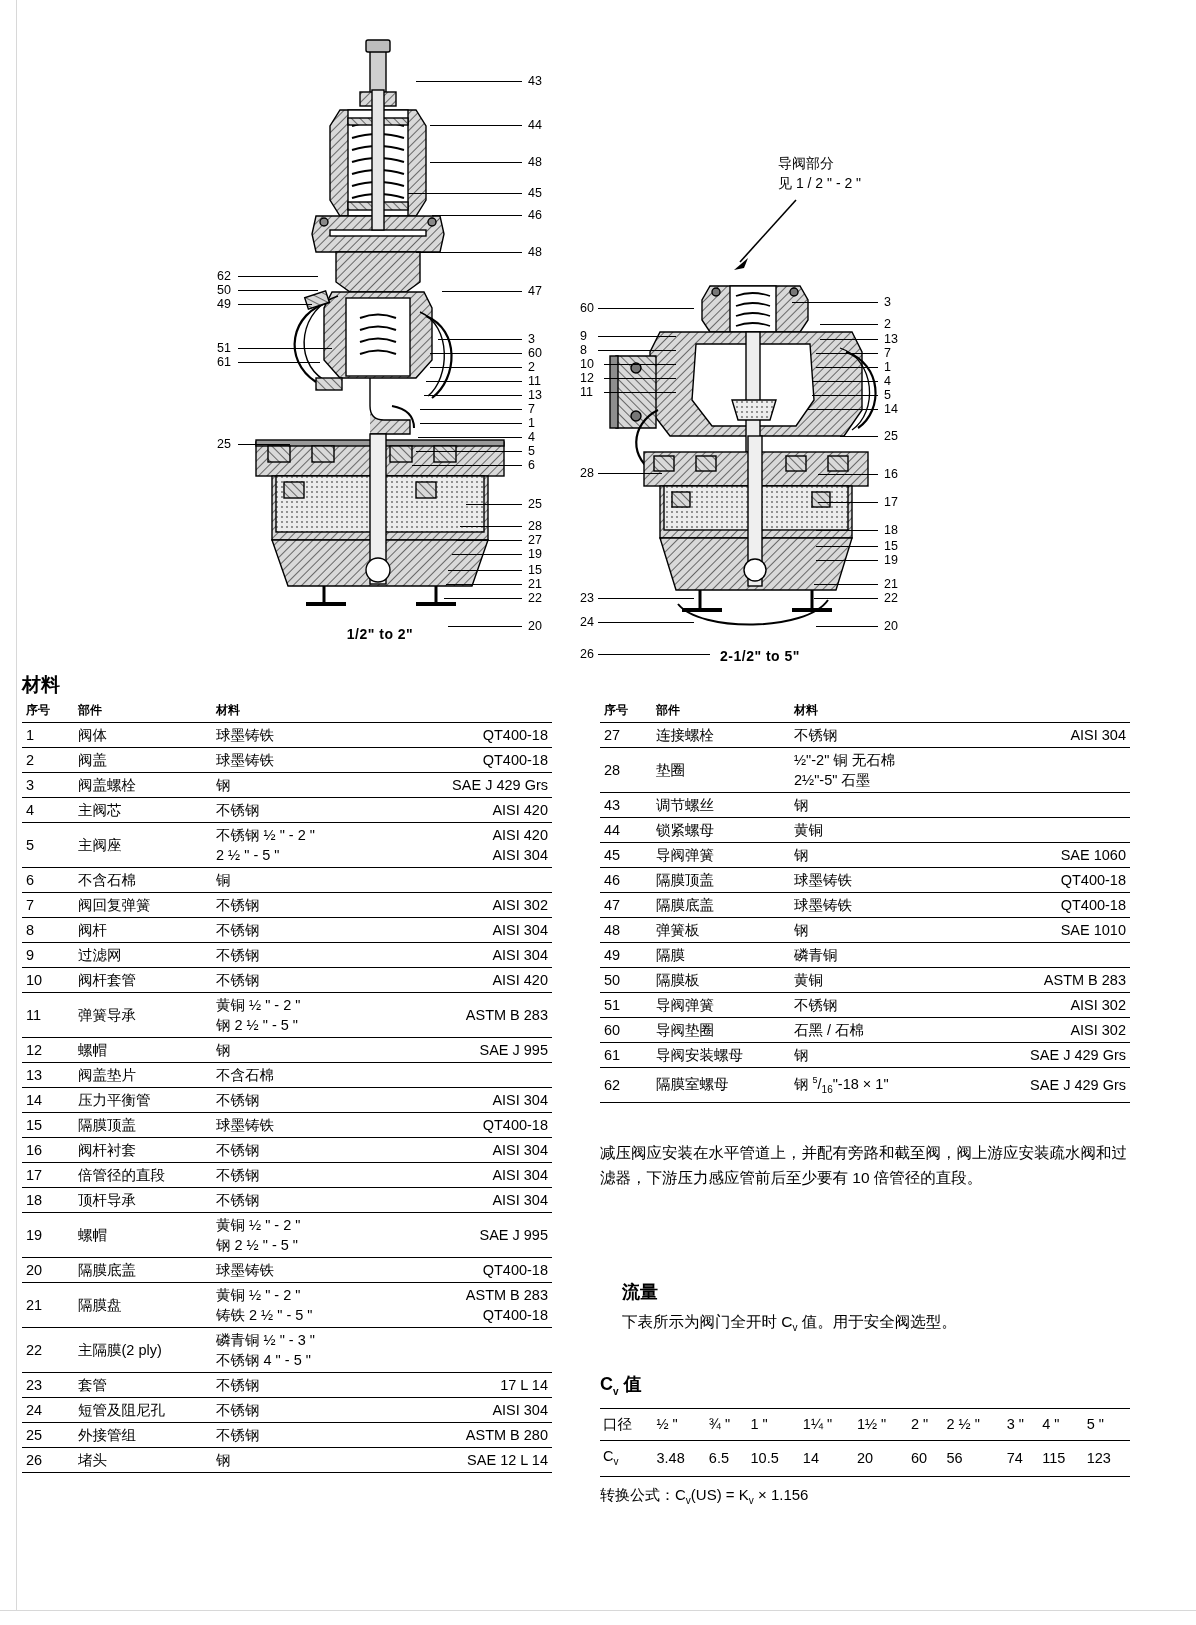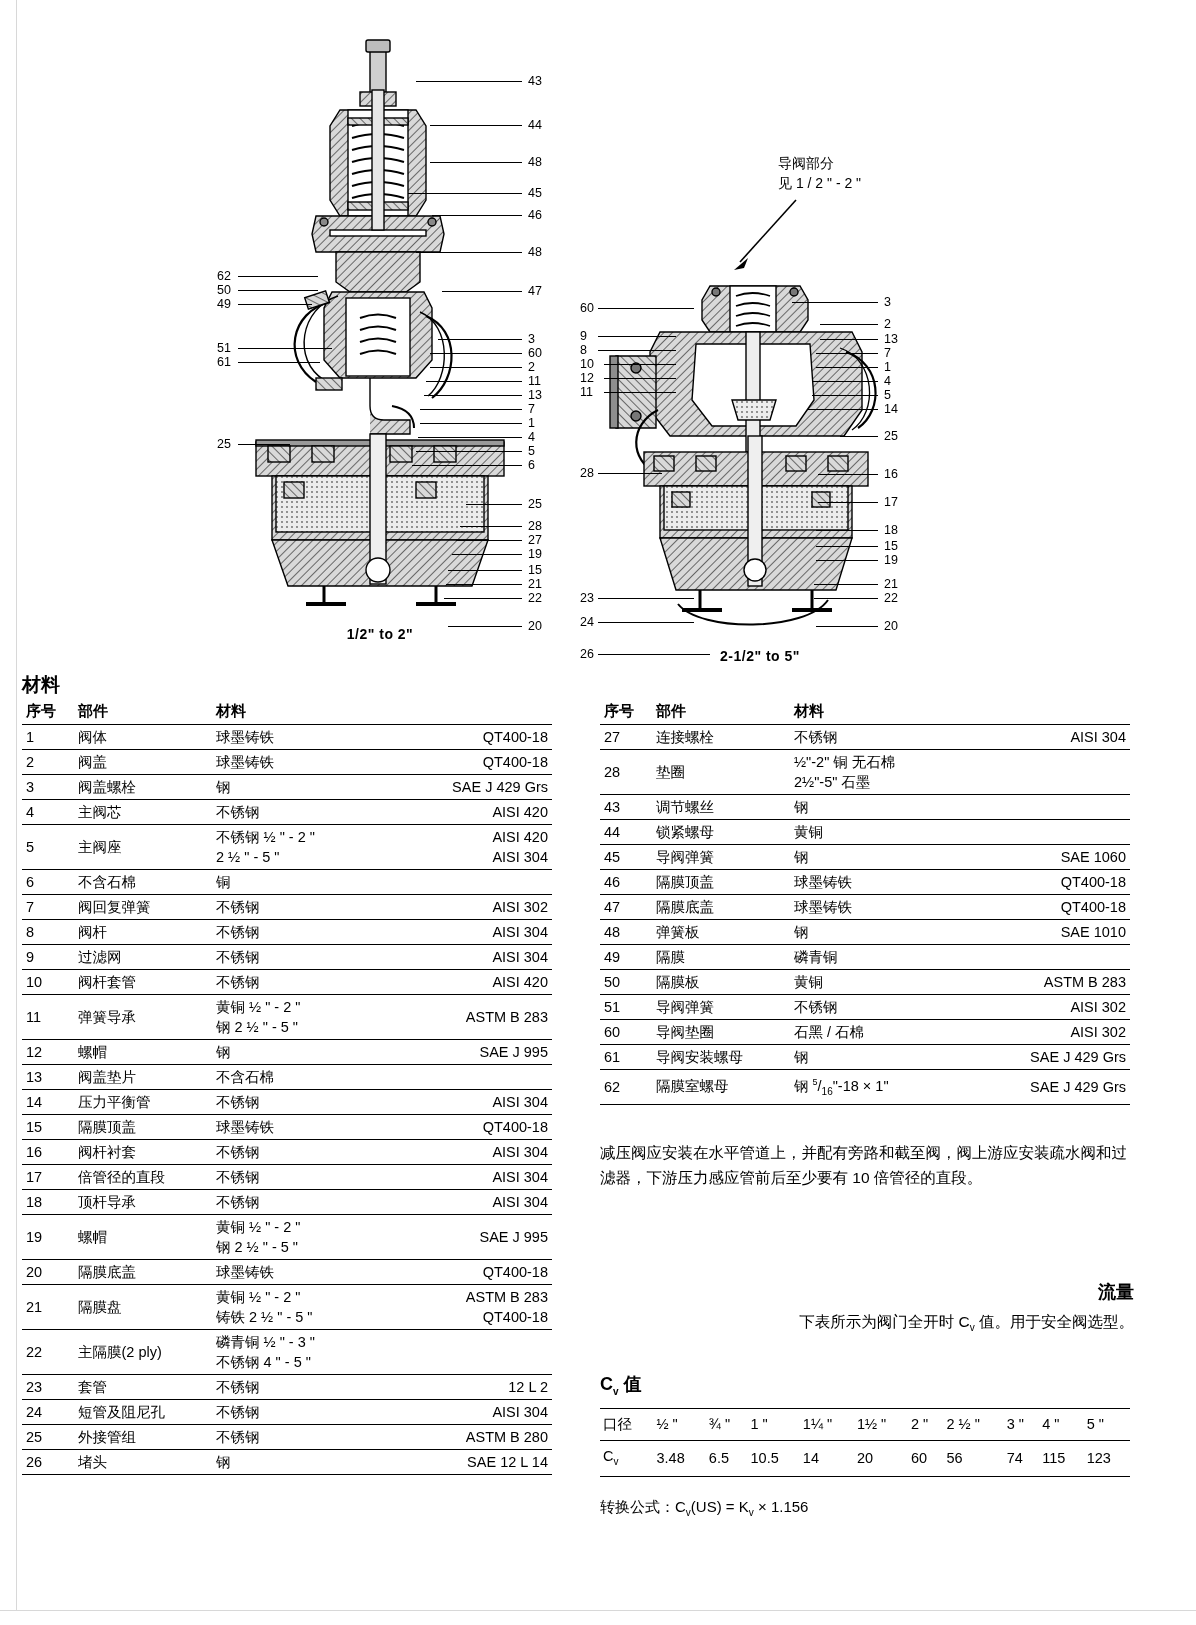--- a/index.html
+++ b/index.html
@@ -25,45 +25,45 @@
   .lbl{position:absolute;font-size:12.5px;line-height:13px;color:#000;}
   .callout{position:absolute;font-size:14px;line-height:20px;color:#000;}
 
   svg{display:block;}
 
   
   .section-title{font-size:19px;font-weight:bold;}
   .mat-title{position:absolute;left:22px;top:672px;}
   .tbl{border-collapse:collapse;font-size:14.5px;}
   .tbl td,.tbl th{padding:2px 4px;vertical-align:middle;}
-  .tbl thead th{font-weight:bold;text-align:left;font-size:15px;padding-bottom:3px;}
+  .tbl thead th{font-weight:bold;text-align:left;font-size:12px;padding-bottom:3px;}
   .tbl tbody tr{border-bottom:1px solid #000;}
   .tbl thead tr{border-bottom:1.6px solid #000;}
   .c-no{width:44px;text-align:left;}
   .c-part{width:130px;}
   .c-mat{}
   .c-std{text-align:right;white-space:nowrap;}
   .sub{display:block;line-height:20px;}
 
   .leftTable{position:absolute;left:22px;top:700px;width:530px;}
   .rightTable{position:absolute;left:600px;top:700px;width:530px;}
 
   .txtblock{position:absolute;font-size:15.5px;line-height:25px;}
   .install{left:600px;top:1140px;width:530px;}
-  .flow{left:604px;top:1280px;width:530px;text-align:right;}
+  .flow{left:622px;top:1280px;width:530px;}
   .cvblk{left:600px;top:1372px;width:530px;}
 
   .blk-h{font-size:18px;font-weight:bold;margin:0 0 4px 0;}
   .blk-p{margin:0;font-size:15.5px;line-height:25px;}
 
   .cvtable{border-collapse:collapse;font-size:14.5px;width:530px;margin-top:3px;}
   .cvtable td{padding:3px 3px;text-align:left;white-space:nowrap;}
   .cvtable tr.r1{border-top:1.6px solid #000;border-bottom:1px solid #000;}
   .cvtable tr.r2{border-bottom:1.6px solid #000;margin-top:28px;}
-  .cvnote{font-size:15px;margin-top:17px;}
+  .cvnote{font-size:15px;margin-top:5px;}
   sub{font-size:10px;}
   sup{font-size:9px;}
 </style>
 </head>
 <body>
 
 <div class="page">
   <div class="edge-left"></div>
   <div class="edge-bottom"></div>
 
@@ -499,21 +499,21 @@
           <tr>
             <td class="c-no">22</td>
             <td class="c-part">主隔膜(2 ply)</td>
             <td class="c-mat"><span><span class="sub">磷青铜 ½ " - 3 "</span><span class="sub">不锈钢 4 " - 5 "</span></span></td>
             <td class="c-std"><span><span class="sub"></span></span></td>
           </tr>
           <tr>
             <td class="c-no">23</td>
             <td class="c-part">套管</td>
             <td class="c-mat"><span><span class="sub">不锈钢</span></span></td>
-            <td class="c-std"><span><span class="sub">12 L 2</span></span></td>
+            <td class="c-std"><span><span class="sub">17 L 14</span></span></td>
           </tr>
           <tr>
             <td class="c-no">24</td>
             <td class="c-part">短管及阻尼孔</td>
             <td class="c-mat"><span><span class="sub">不锈钢</span></span></td>
             <td class="c-std"><span><span class="sub">AISI 304</span></span></td>
           </tr>
           <tr>
             <td class="c-no">25</td>
             <td class="c-part">外接管组</td>

